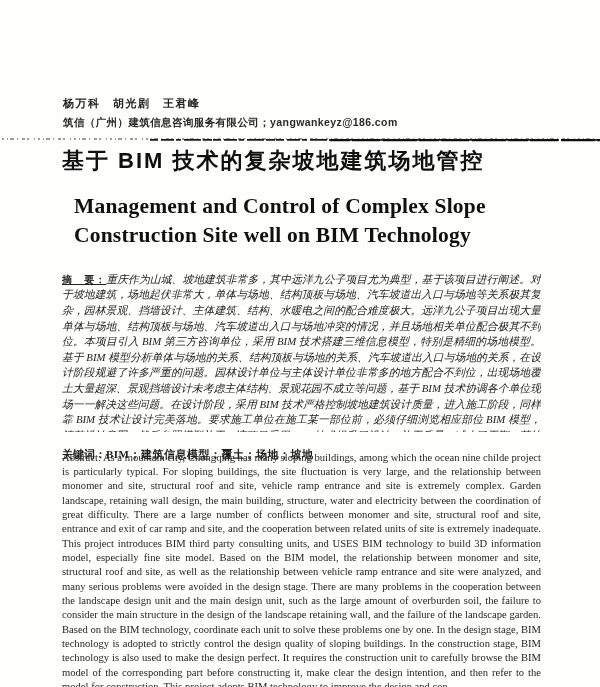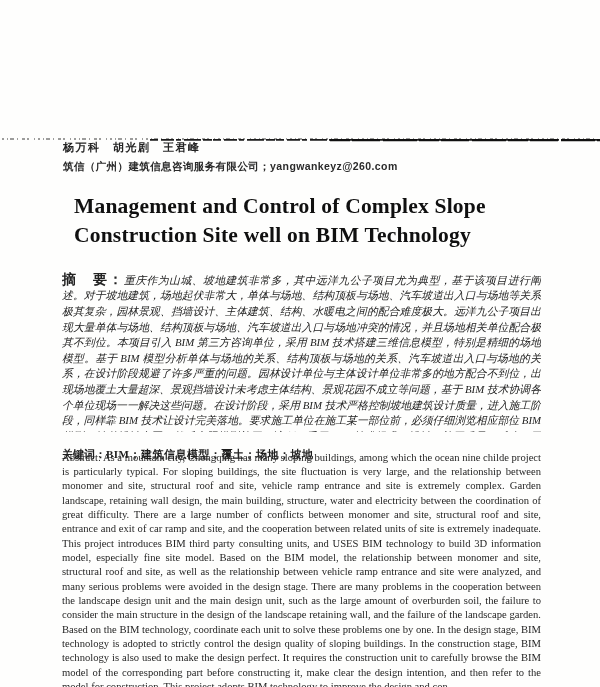--- a/index.html
+++ b/index.html
@@ -15,21 +15,20 @@
     position: absolute; inset: 0;
     background: #fefefd;
   }
   .byline {
     position: absolute; left: 63px; top: 96px; width: 478px;
   }
   .authors {
     font-family: "Liberation Sans", sans-serif;
     font-weight: bold; font-size: 11px; letter-spacing: 1.5px;
     color: #232323;
-    margin-top: 44px;
   }
   .affiliation {
     margin-top: 5px;
     font-family: "Liberation Sans", sans-serif;
     font-weight: bold; font-size: 10.5px; letter-spacing: 0.4px;
     color: #2a2a2a;
   }
   .divider {
     position: absolute; left: 0; top: 131px; width: 600px; height: 10px;
   }
@@ -46,21 +45,21 @@
     letter-spacing: 0.2px; color: #101010; margin: 12px;
   }
   .abs-zh {
     position: absolute; left: 62px; top: 261px; width: 479px; height: 160px;
     overflow: hidden;
     font-size: 10.8px; line-height: 15.6px;
     text-align: justify; font-style: italic; color: #222;
   }
   .abs-zh .label {
     font-style: normal; font-weight: bold; letter-spacing: 1px;
-    font-family: "Liberation Sans", sans-serif; font-size: 14px;
+    font-family: "Liberation Sans", sans-serif; font-size: 10px; text-decoration: underline;
   }
   .keywords {
     position: absolute; left: 62px; top: 436px; width: 479px;
     font-size: 11px; color: #1d1d1d;
   }
   .keywords .label {
     font-weight: bold; font-family: "Liberation Sans", sans-serif;
   }
   .keywords .kw-text { font-weight: bold; letter-spacing: 0.5px; }
   .abs-en {
@@ -71,31 +70,32 @@
   }
   .abs-en .label { font-weight: normal; }
 </style>
 </head>
 <body>
 
 <div class="page">
 
   <div class="byline">
     <div class="authors">杨万科　胡光剧　王君峰</div>
-    <div class="affiliation">筑信（广州）建筑信息咨询服务有限公司；yangwankeyz@260.com</div>
+    <div class="affiliation">筑信（广州）建筑信息咨询服务有限公司；yangwankeyz@186.com</div>
   </div>
 
   <div class="divider">
     <svg width="600" height="10" viewBox="0 0 600 10" aria-hidden="true">
       <line x1="2" y1="4" x2="598" y2="4" stroke="#3a3a3a" stroke-width="1.1" stroke-dasharray="2 3 1 2 4 3 1 4 3 2 2 5 1 3"></line>
       <line x1="150" y1="4.8" x2="600" y2="4.8" stroke="#1c1c1c" stroke-width="1.8" stroke-dasharray="8 3 13 2 5 3 17 2 9 1"></line>
       <line x1="330" y1="5.2" x2="600" y2="5.2" stroke="#101010" stroke-width="2.3" stroke-dasharray="20 2 28 3 34 2"></line>
     </svg>
   </div>
 
+  <h1 class="title-zh">基于 BIM 技术的复杂坡地建筑场地管控</h1>
 
   <h2 class="title-en">
     <span>Management and Control of Complex Slope</span><br>
     <span>Construction Site well on BIM Technology</span>
   </h2>
 
   <p class="abs-zh"><span class="label">摘　要：</span><span>重庆作为山城、坡地建筑非常多，其中远洋九公子项目尤为典型，基于该项目进行阐述。对于坡地建筑，场地起伏非常大，单体与场地、结构顶板与场地、汽车坡道出入口与场地等关系极其复杂，园林景观、挡墙设计、主体建筑、结构、水暖电之间的配合难度极大。远洋九公子项目出现大量单体与场地、结构顶板与场地、汽车坡道出入口与场地冲突的情况，并且场地相关单位配合极其不到位。本项目引入 BIM 第三方咨询单位，采用 BIM 技术搭建三维信息模型，特别是精细的场地模型。基于 BIM 模型分析单体与场地的关系、结构顶板与场地的关系、汽车坡道出入口与场地的关系，在设计阶段规避了许多严重的问题。园林设计单位与主体设计单位非常多的地方配合不到位，出现场地覆土大量超深、景观挡墙设计未考虑主体结构、景观花园不成立等问题，基于 BIM 技术协调各个单位现场一一解决这些问题。在设计阶段，采用 BIM 技术严格控制坡地建筑设计质量，进入施工阶段，同样靠 BIM 技术让设计完美落地。要求施工单位在施工某一部位前，必须仔细浏览相应部位 BIM 模型，清楚设计意图，然后参照模型施工。该项目采用 BIM 技术提升了设计、施工质量，减少了工期，节约了成本，对于坡地建筑场地具有很好的指导、示范作用。</span></p>
 
   <p class="keywords"><span class="label">关键词：</span><span class="kw-text">BIM；建筑信息模型；覆土；场地；坡地</span></p>
 

